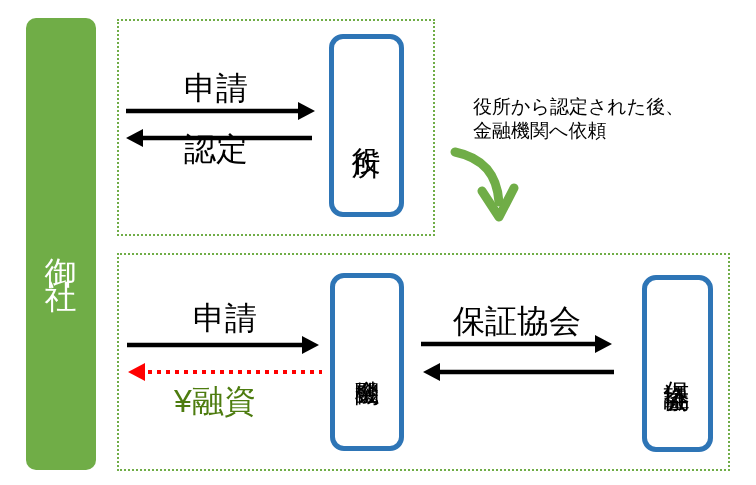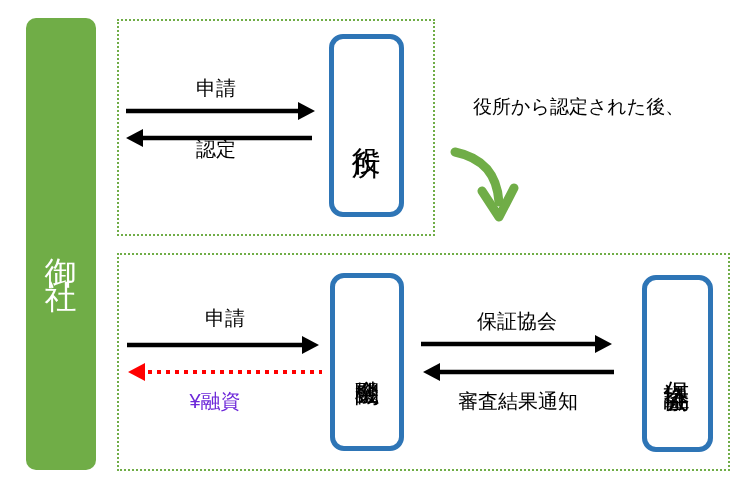--- a/index.html
+++ b/index.html
@@ -57,26 +57,26 @@
   .box-gov   { left: 329px; top: 34px;  width: 75px; height: 183px; }
   .box-bank  { left: 330px; top: 273px; width: 74px; height: 178px; }
   .box-guar  { left: 642px; top: 275px; width: 71px; height: 177px; }
   .box-gov  .vtext { font-size: 29px; letter-spacing: 0.10em; margin-bottom: -0.10em; }
   .box-bank .vtext { font-size: 24px; letter-spacing: 0.04em; margin-bottom: -0.04em; }
   .box-guar .vtext { font-size: 26px; letter-spacing: 0.07em; margin-bottom: -0.07em; }
   
   .flabel {
     position: absolute;
     transform: translate(-50%, -50%);
-    font-size: 20px;
+    font-size: 32px;
     color: #000000;
     white-space: nowrap;
     line-height: 1;
   }
-  .flabel.red { color: #6d28d9; }
+  .flabel.red { color: #4d7c0f; }
   .lbl-app-top    { left: 216px; top: 88px;  }
   .lbl-approval   { left: 216px; top: 149px; }
   .lbl-app-bottom { left: 225px; top: 318px; }
   .lbl-loan       { left: 215px; top: 401px; }
   .lbl-review-req { left: 517px; top: 321px; }
   .lbl-review-res { left: 518px; top: 401px; }
   
   .note {
     position: absolute;
     left: 473px; top: 95px;
@@ -151,19 +151,19 @@
       <polygon points="440,363 423,372 440,381" fill="#000000"></polygon>
       <line x1="437" y1="372" x2="614" y2="372" stroke="#000000" stroke-width="4.5"></line>
     </g>
   </svg>
 
   <div class="flabel lbl-app-top">申請</div>
   <div class="flabel lbl-approval">認定</div>
   <div class="flabel lbl-app-bottom">申請</div>
   <div class="flabel red lbl-loan">¥融資</div>
   <div class="flabel lbl-review-req">保証協会</div>
-  <div class="flabel lbl-review-res">審査結果通知</div>
 
   <div class="note">
     <div>役所から認定された後、</div>
+    <div>金融機関へ依頼</div>
   </div>
 
 </div>
 
 </body></html>

